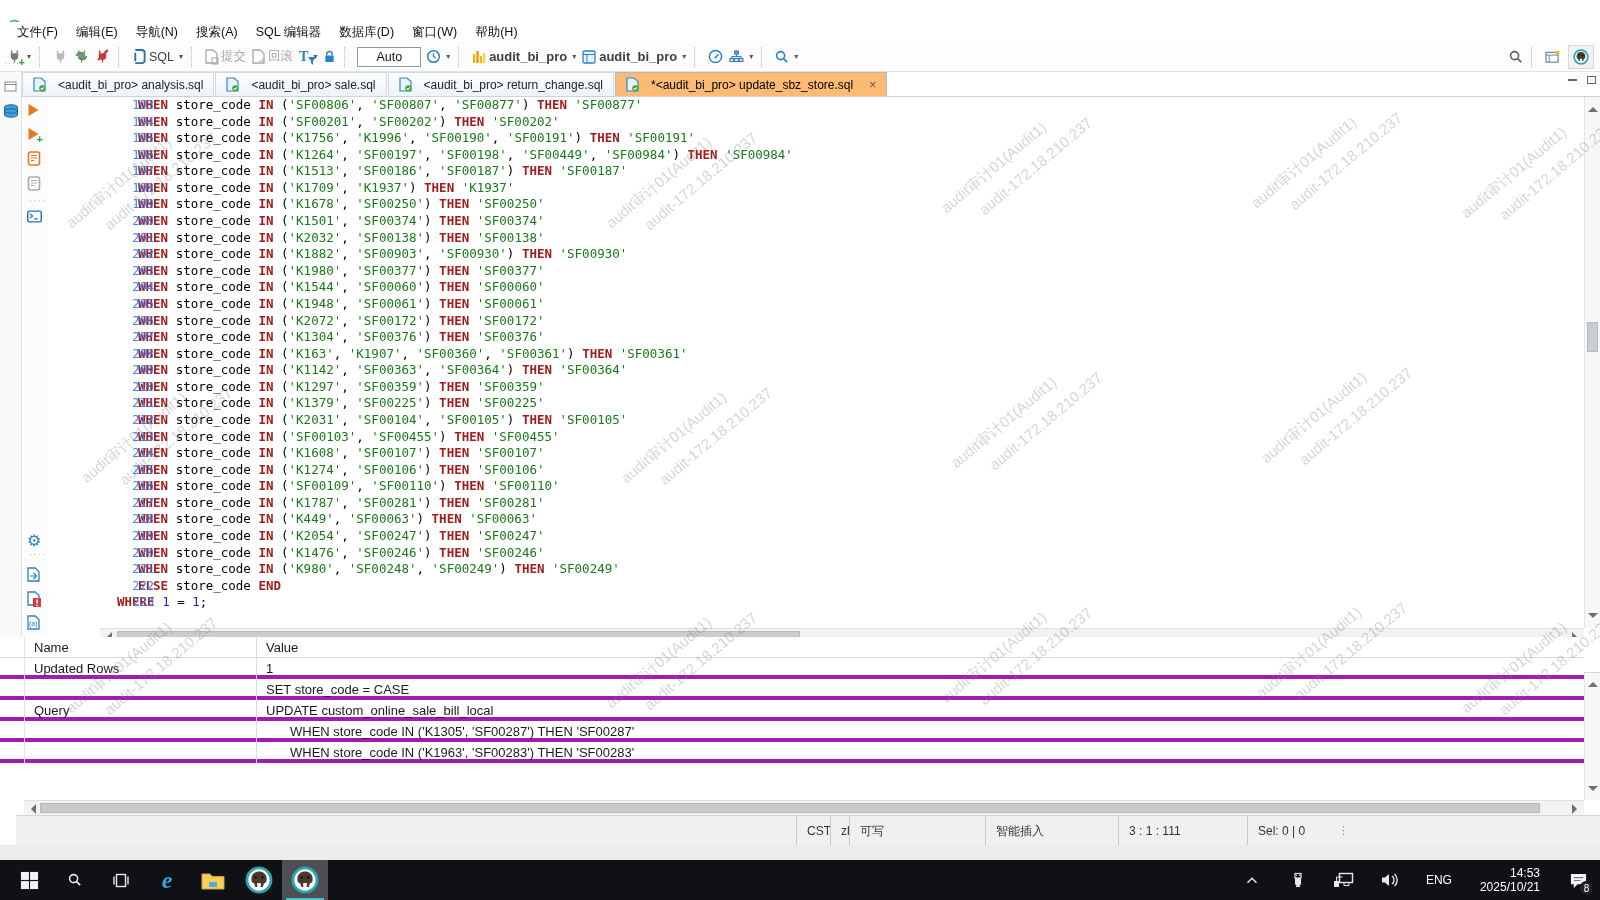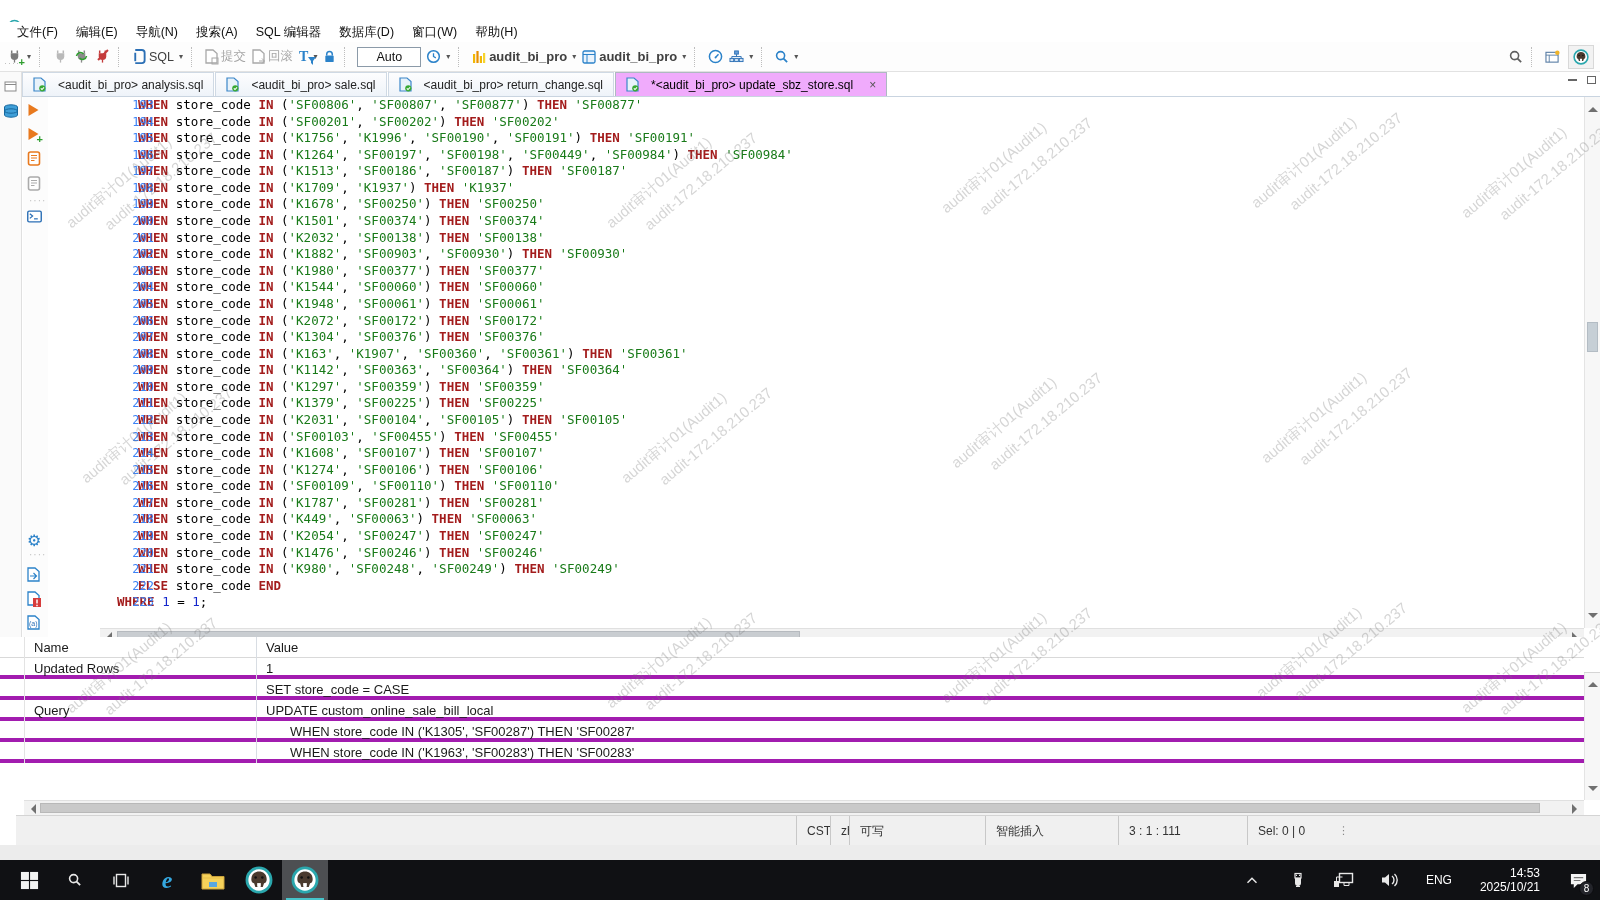--- a/index.html
+++ b/index.html
@@ -35,21 +35,21 @@
   .plus { right:-3px; bottom:-4px; color:#2f9e2f; font-weight:bold; font-size:11px; }
   .slash { left:1px; top:5px; width:14px; height:2px; background:#c43b3b; transform:rotate(-45deg); }
   .ovl2 { position:absolute; left:1px; top:2px; }
   .toolbar-right { position:absolute; right:6px; top:42px; height:30px; display:flex; align-items:center; }
   .logo-box { width:26px; height:24px; border:1px solid #d8d8d8; background:#f2f2f2; display:flex; align-items:center; justify-content:center; margin-left:5px; }
 
   
   .tabbar { position:absolute; left:22px; top:72px; width:1578px; height:25px; background:#fff; border-bottom:1px solid #c9d4e0; display:flex; align-items:flex-end; }
   .tab { display:flex; align-items:center; gap:12px; height:24px; padding:0 10px; font-size:12px; color:#222;
          background:linear-gradient(#fdfdfe,#eef3f9); border:1px solid #cfd9e4; border-bottom:none; margin-right:1px; white-space:nowrap; }
-  .tab.active { background:#f0abfc; border-color:#aeb8c2; color:#000; }
+  .tab.active { background:#fdba74; border-color:#aeb8c2; color:#000; }
   .tab .tclose { font-size:12px; color:#555; margin-left:4px; }
   .tabbar-right { position:absolute; right:4px; top:76px; display:flex; gap:10px; align-items:center; }
   .tbr-min i { display:block; width:9px; height:2px; background:#666; }
   .tbr-max i { display:block; width:9px; height:8px; border:1.5px solid #666; }
 
   
   .leftstrip { position:absolute; left:0; top:72px; width:22px; height:571px; background:#fafafa; border-right:1px solid #e0e0e0; }
   .strip-handle { position:absolute; left:4px; top:-14px; color:#b9b9b9; font-size:9px; letter-spacing:1px; }
   .strip-restore { position:absolute; left:4px; top:8px; }
   .strip-db { position:absolute; left:3px; top:32px; }

